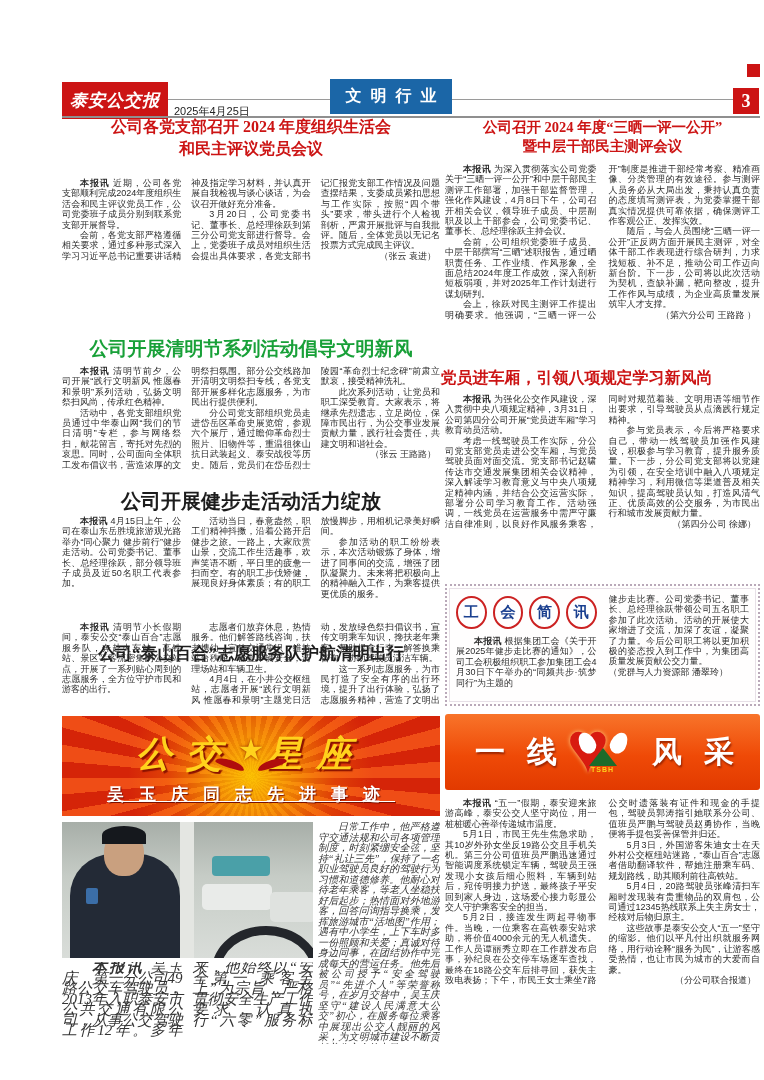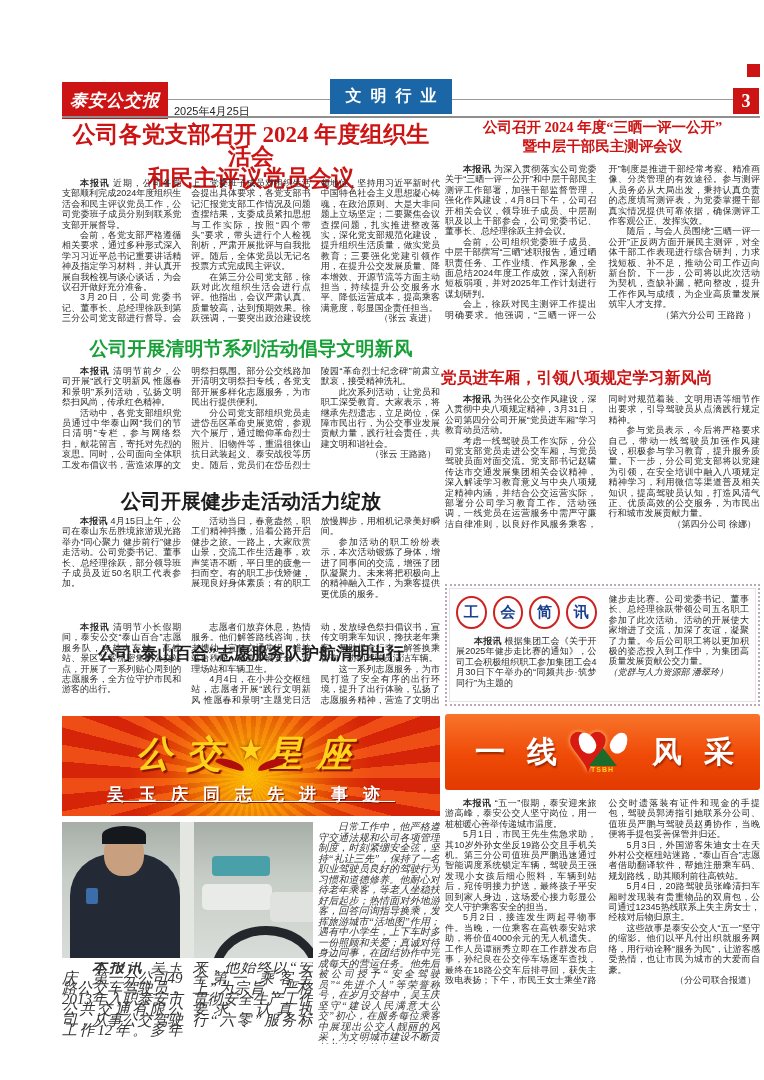--- a/index.html
+++ b/index.html
@@ -109,30 +109,29 @@
 <div class="abs header-date">2025年4月25日</div>
 <div class="abs section-box">
   <span>文明行业</span>
 </div>
 <div class="abs pageno-deco"></div>
 <div class="abs pageno-box">
   <span>3</span>
 </div>
 <div class="abs header-rule-full"></div>
 
-<div class="abs hl hl-red" style="left:62px;top:124px;width:378px;font-size:23px;line-height:22px;">
+<div class="abs hl hl-red" style="left:62px;top:116px;width:378px;font-size:16px;line-height:22px;">
   <div>公司各党支部召开 2024 年度组织生活会</div>
   <div>和民主评议党员会议</div>
 </div>
 <div class="abs body-txt col3" style="left:62px;top:178px;width:378px;height:152px;">
   <p class="p"><span class="lead">本报讯</span>
     <span>近期，公司各党支部顺利完成2024年度组织生活会和民主评议党员工作，公司党委班子成员分别到联系党支部开展督导。</span></p>
   <p class="p">会前，各党支部严格遵循相关要求，通过多种形式深入学习习近平总书记重要讲话精神及指定学习材料，并认真开展自我检视与谈心谈话，为会议召开做好充分准备。</p>
   <p class="p">3月20日，公司党委书记、董事长、总经理徐跃到第三分公司党支部进行督导。会上，党委班子成员对组织生活会提出具体要求，各党支部书记汇报党支部工作情况及问题查摆结果，支委成员紧扣思想与工作实际，按照“四个带头”要求，带头进行个人检视剖析，严肃开展批评与自我批评。随后，全体党员以无记名投票方式完成民主评议。</p>
-  <p class="p">在第三分公司党支部，徐跃对此次组织生活会进行点评。他指出，会议严肃认真、质量较高，达到预期效果。徐跃强调，一要突出政治建设统领地位，坚持用习近平新时代中国特色社会主义思想凝心铸魂，在政治原则、大是大非问题上立场坚定；二要聚焦会议查摆问题，扎实推进整改落实，深化党支部规范化建设，提升组织生活质量，做实党员教育；三要强化党建引领作用，在提升公交发展质量、降本增效、开源节流等方面主动担当，持续提升公交服务水平、降低运营成本，提高乘客满意度，彰显国企责任担当。</p>
   <p class="byline">（张云 袁进）</p>
 </div>
 
 <div class="abs hl hl-green" style="left:62px;top:336px;width:378px;font-size:19px;">公司开展清明节系列活动倡导文明新风</div>
 <div class="abs body-txt col3" style="left:62px;top:366px;width:378px;height:120px;">
   <p class="p"><span class="lead">本报讯</span>
     <span>清明节前夕，公司开展“践行文明新风 惟愿春和景明”系列活动，弘扬文明祭扫风尚，传承红色精神。</span></p>
   <p class="p">活动中，各党支部组织党员通过中华泰山网“我们的节日清明”专栏，参与网络祭扫，献花留言，寄托对先烈的哀思。同时，公司面向全体职工发布倡议书，营造浓厚的文明祭扫氛围。部分公交线路加开清明文明祭扫专线，各党支部开展多样化志愿服务，为市民出行提供便利。</p>
   <p class="p">分公司党支部组织党员走进岱岳区革命史展览馆，参观六个展厅，通过瞻仰革命烈士照片、旧物件等，重温徂徕山抗日武装起义、泰安战役等历史。随后，党员们在岱岳烈士陵园“革命烈士纪念碑”前肃立默哀，接受精神洗礼。</p>
   <p class="p">此次系列活动，让党员和职工深受教育。大家表示，将继承先烈遗志，立足岗位，保障市民出行，为公交事业发展贡献力量，践行社会责任，共建文明和谐社会。</p>
@@ -219,21 +218,21 @@
       <span class="union-circ">工</span>
       <span class="union-circ">会</span>
       <span class="union-circ">简</span>
       <span class="union-circ">讯</span>
     </div>
     <p class="p"><span class="lead">本报讯</span>
       <span>根据集团工会《关于开展2025年健步走比赛的通知》，公司工会积极组织职工参加集团工会4月30日下午举办的“同频共步·筑梦同行”为主题的</span></p>
   </div>
   <div class="union-col">
     <p class="p" style="text-indent:0;">健步走比赛。公司党委书记、董事长、总经理徐跃带领公司五名职工参加了此次活动。活动的开展使大家增进了交流，加深了友谊，凝聚了力量。今后公司职工将以更加积极的姿态投入到工作中，为集团高质量发展贡献公交力量。</p>
-    <p class="p" style="text-indent:0;font-style:italic;">（党群与人力资源部 潘翠玲）</p>
+    <p class="p" style="text-indent:0;">（党群与人力资源部 潘翠玲）</p>
   </div>
 </div>
 
 <div class="abs front-banner">
   <div class="front-word front-left">一线</div>
   <div class="front-word front-right">风采</div>
   <div class="front-heart">
     <div class="heart-glyph">♥</div>
     <div class="heart-petal petal-l"></div>
     <div class="heart-petal petal-r"></div>

